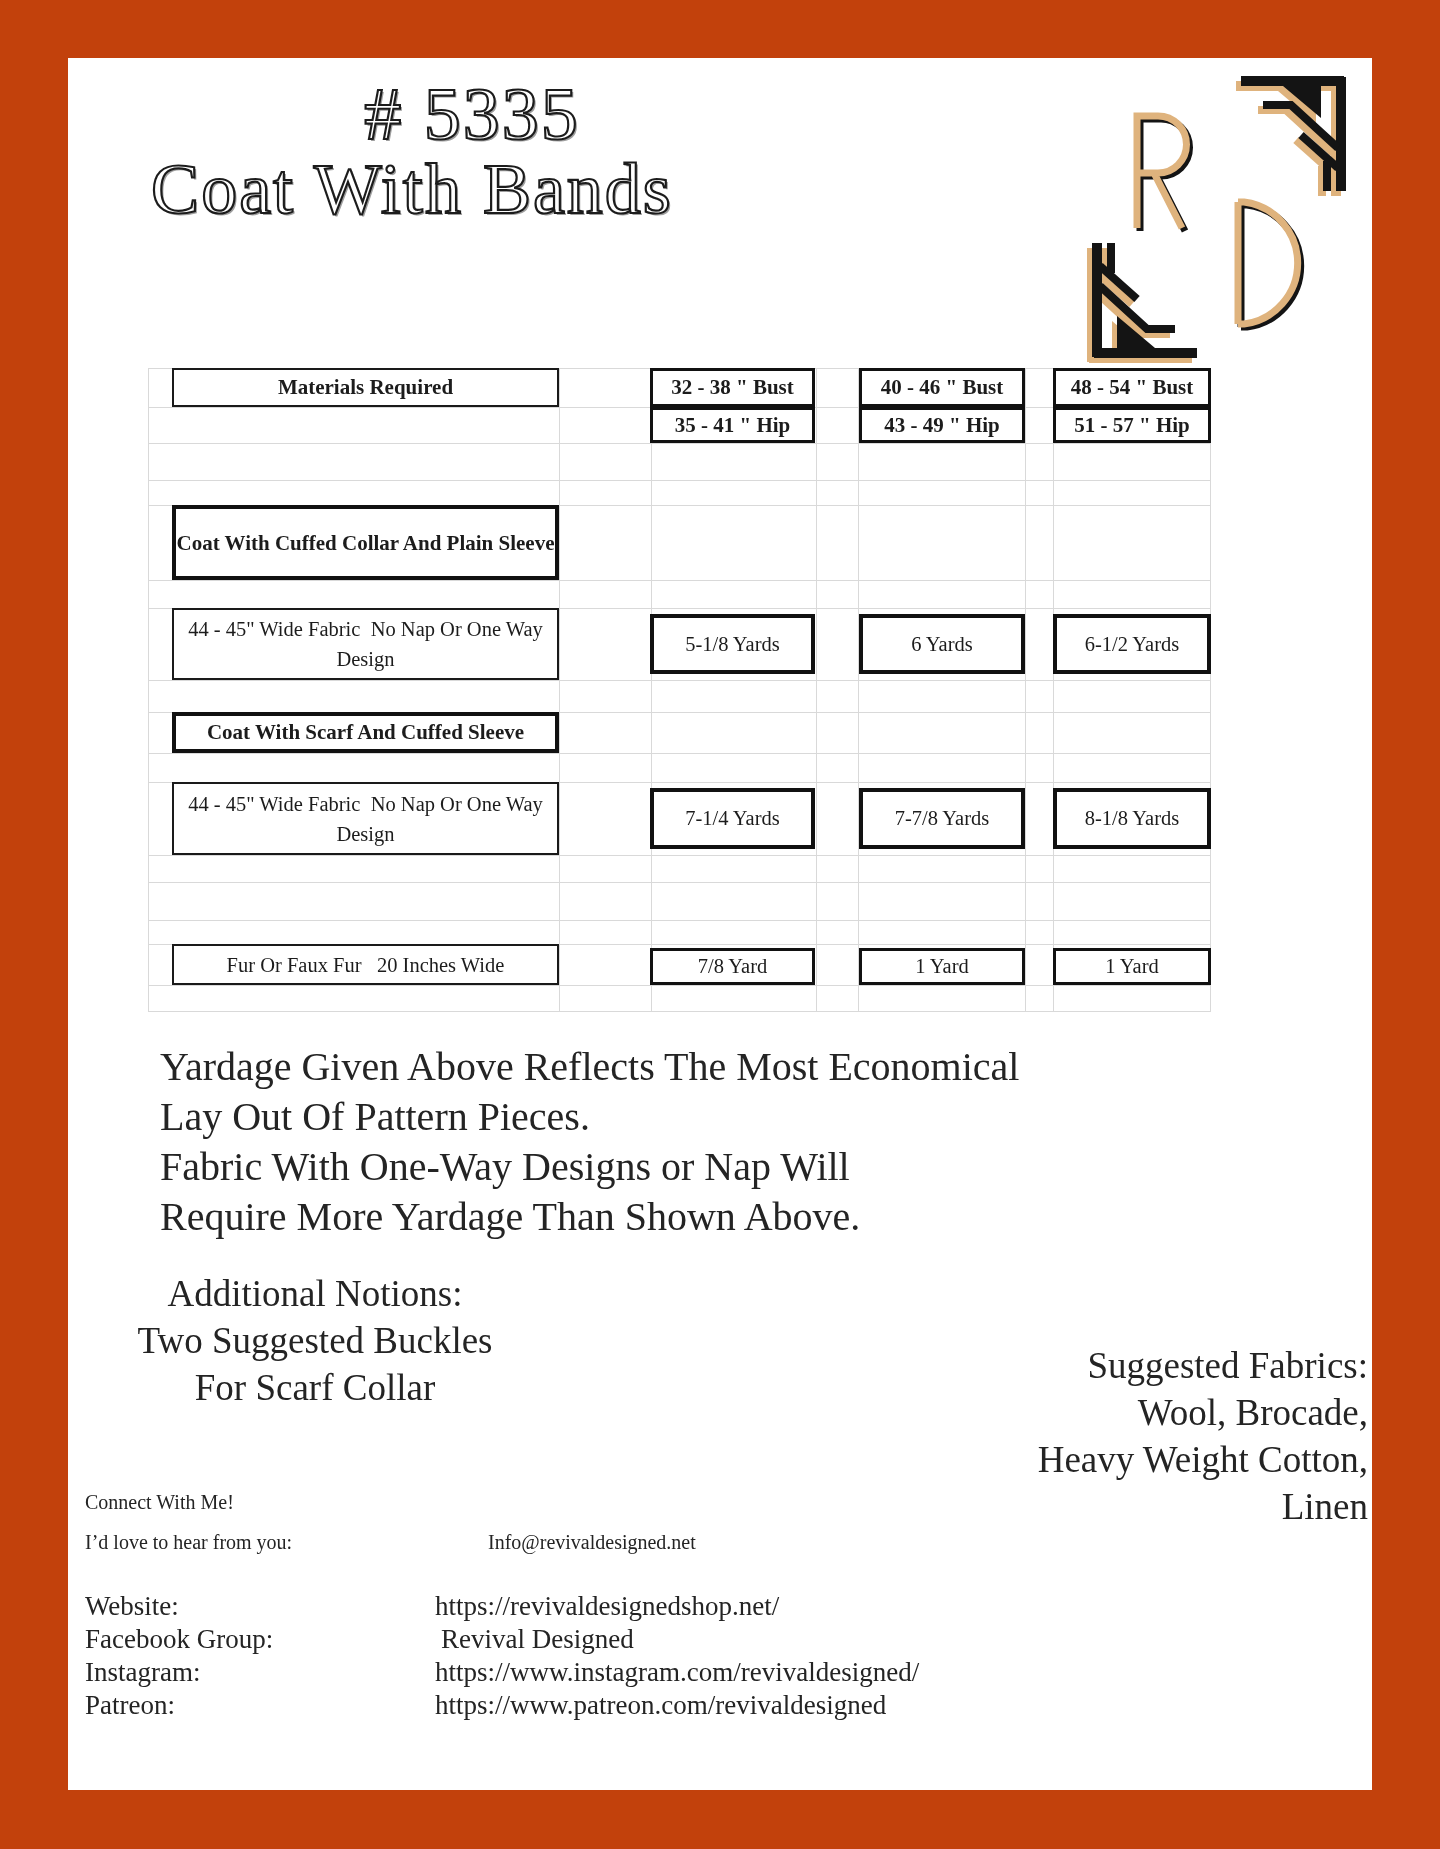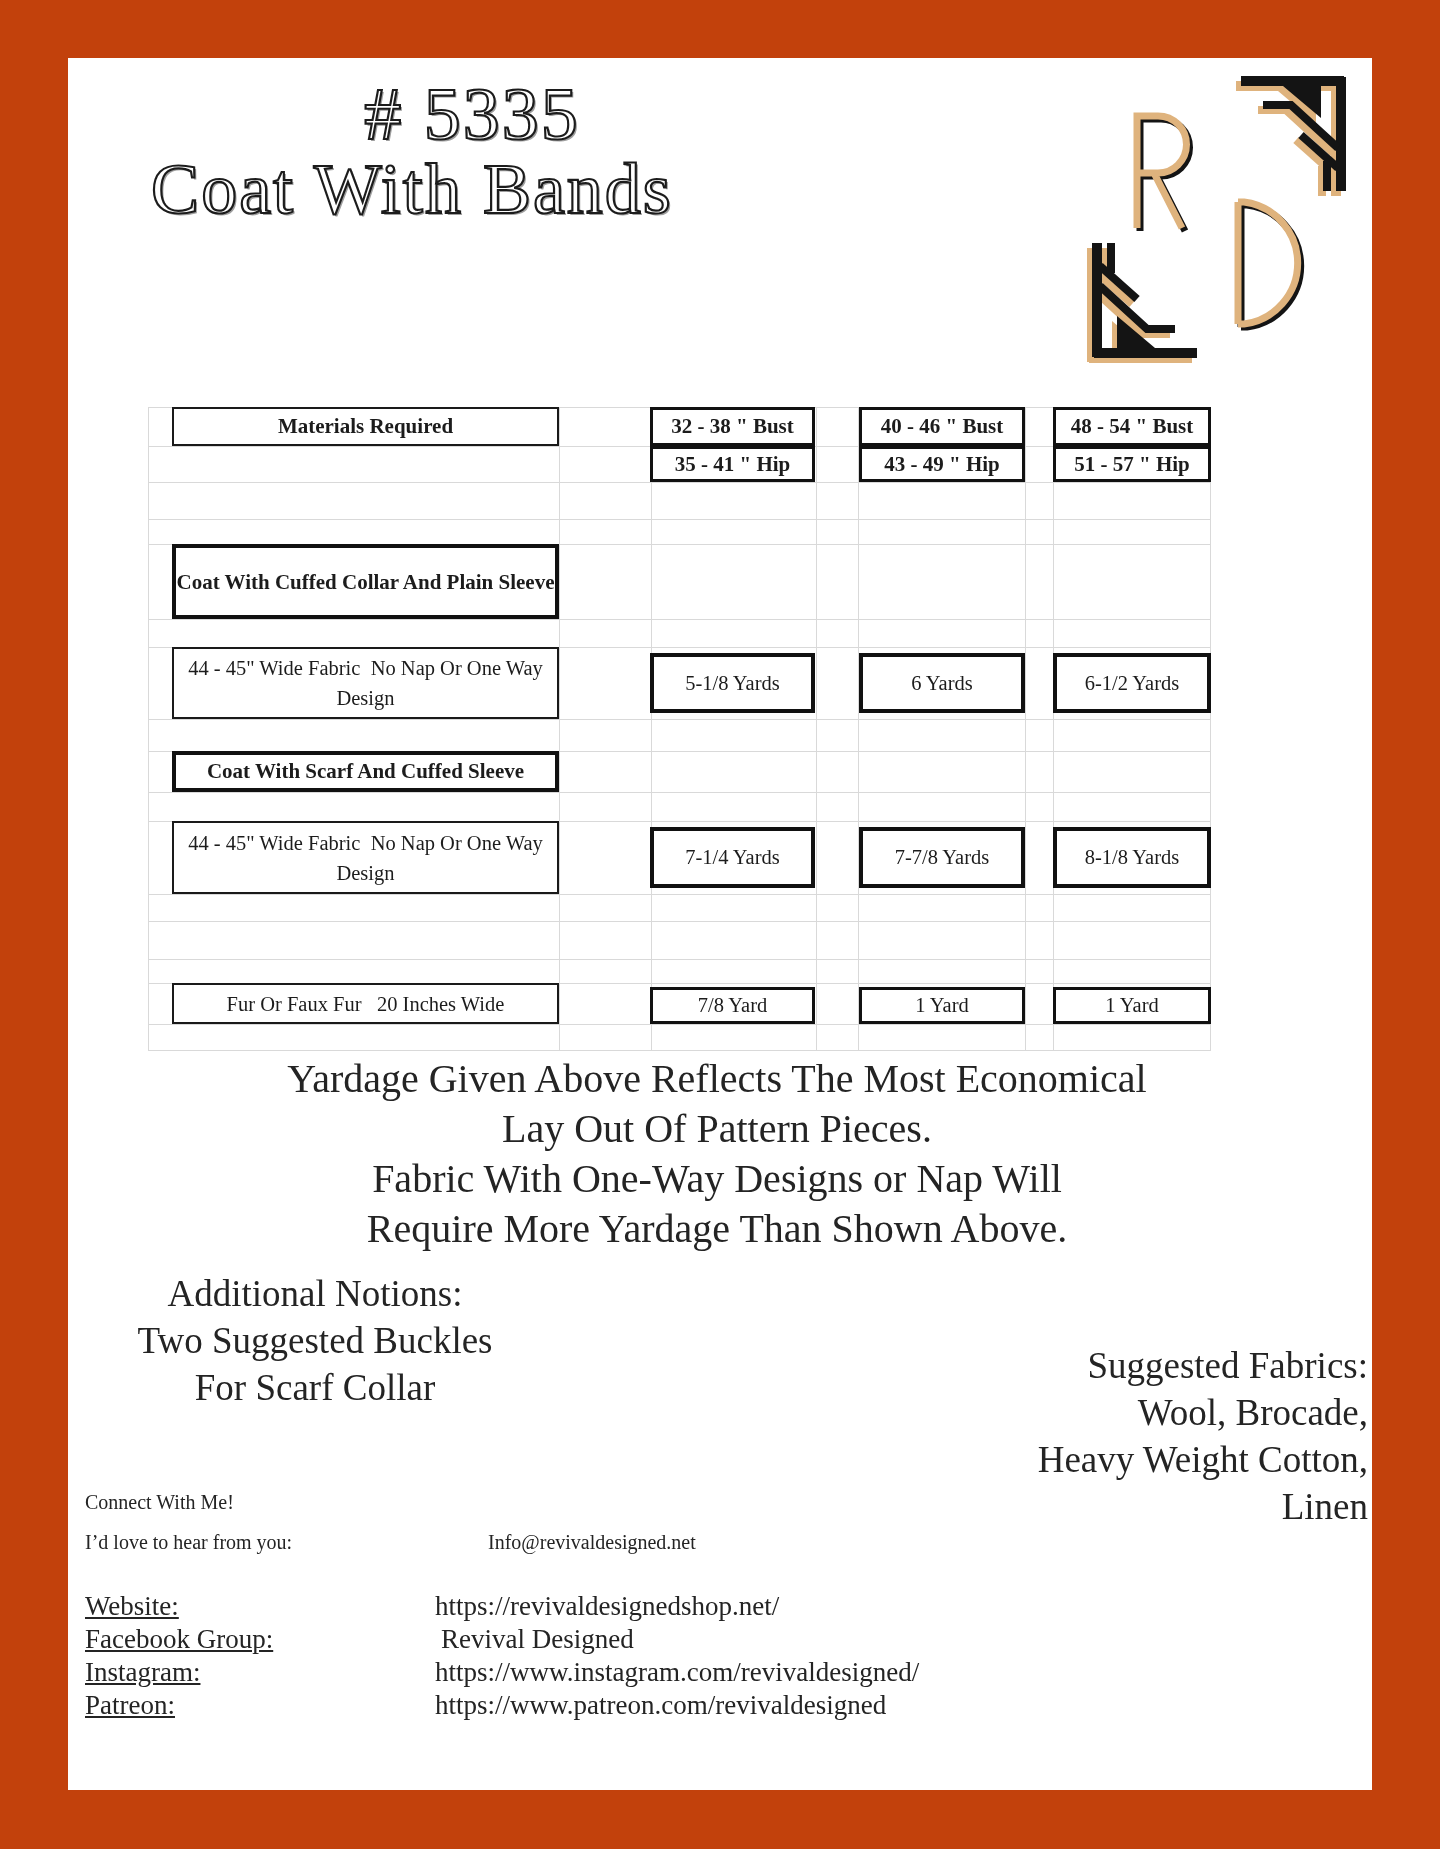--- a/index.html
+++ b/index.html
@@ -8,46 +8,46 @@
   .page{position:absolute;left:68px;top:58px;width:1304px;height:1732px;background:#ffffff;}
 
   
   .title-line{position:absolute;text-align:center;color:#ffffff;
     -webkit-text-stroke:2.2px #1c1c1c;text-shadow:2px 2px 0 #9f9f9f;
     font-family:"Liberation Serif",serif;letter-spacing:2px;white-space:nowrap;}
   .t1{left:204px;top:14px;width:400px;font-size:74px;}
   .t2{left:44px;top:90px;width:600px;font-size:72px;}
 
   
-  .ytable{position:absolute;left:80px;top:310px;width:1063px;height:644px;margin-top:39px;}
+  .ytable{position:absolute;left:80px;top:310px;width:1063px;height:644px;}
   .hline{position:absolute;left:0;width:1063px;height:1px;background:#d9d9d9;}
   .vline{position:absolute;top:0;width:1px;height:644px;background:#d9d9d9;}
   .box{position:absolute;background:#fff;display:flex;align-items:center;justify-content:center;
        text-align:center;box-sizing:border-box;color:#1c1c1c;}
   .b2{border:2px solid #1a1a1a;} .b3{border:3px solid #111;} .b4{border:4px solid #111;}
   .cell-head{font-size:21px;font-weight:600;}
   .cell{font-size:20.5px;font-weight:400;}
   .pre{white-space:pre-wrap;line-height:30px;padding:0 14px;}
   .sec{line-height:34px;}
 
   
-  .note{position:absolute;left:92px;top:984px;width:1114px;text-align:center;
-        font-size:40px;line-height:50px;color:#242424;margin-top:12px;}
+  .note{position:absolute;left:92px;top:984px;width:1114px;text-align:left;
+        font-size:40px;line-height:50px;color:#242424;}
   .sideblock{position:absolute;text-align:center;font-size:37px;line-height:47px;color:#242424;}
   .notions{left:27px;top:1212px;width:440px;}
   .fabrics{left:840px;top:1284px;width:460px;text-align:right;}
 
   .connect{position:absolute;left:17px;top:1424px;font-size:20px;line-height:40px;color:#242424;}
   .connect-row{display:flex;justify-content:center;}
   .connect-label{width:403px;}
   .email{color:#242424;}
 
   .links{position:absolute;left:17px;top:1532px;font-size:27px;color:#242424;}
   .link-row{display:flex;height:33px;line-height:33px;}
-  .link-label{width:350px;text-decoration:underline;}
+  .link-label{width:350px;}
 
   a,.email,.link-value{text-decoration:none;color:#242424;}
 </style>
 </head>
 <body>
 
 <div class="canvas">
   <div class="page">
 
     <div class="title-line t1"># 5335</div>

